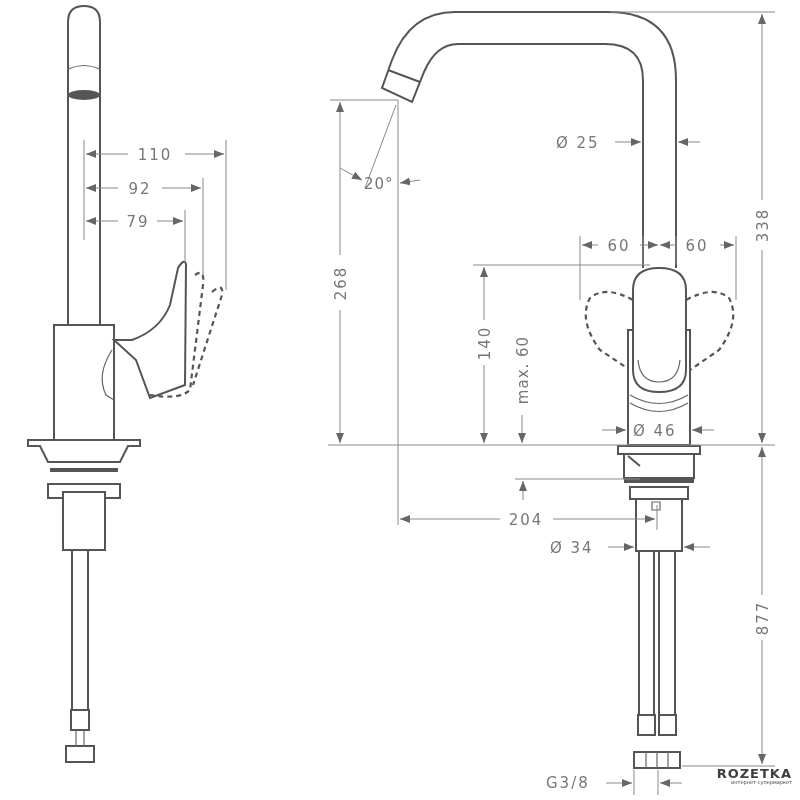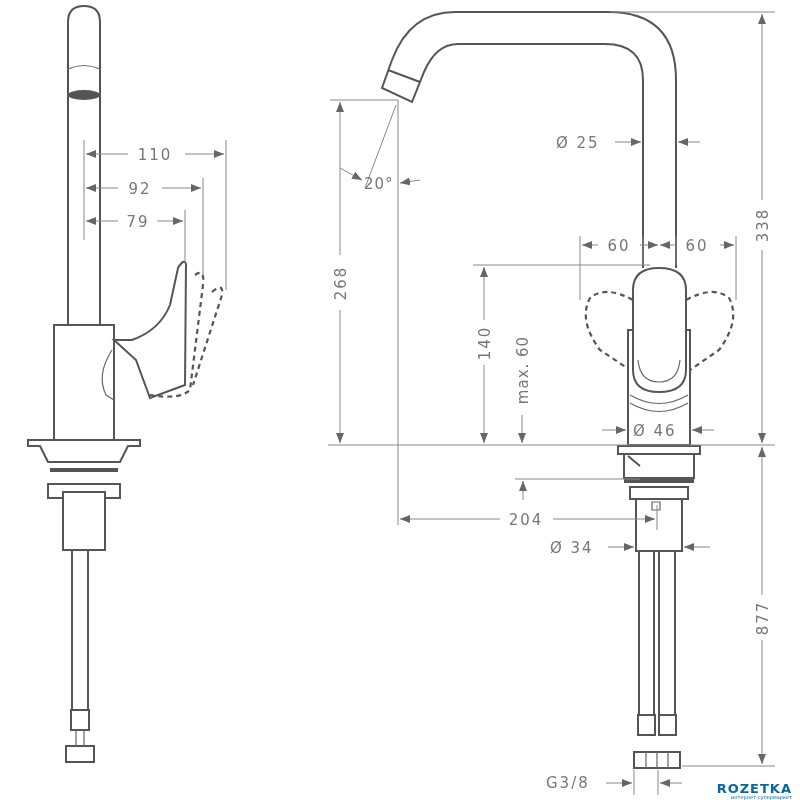--- a/index.html
+++ b/index.html
@@ -4,21 +4,21 @@
   <style>
     html, body { margin: 0; padding: 0; background: #ffffff; }
     body { width: 800px; height: 800px; position: relative; overflow: hidden; font-family: "DejaVu Sans", sans-serif; }
     svg { position: absolute; left: 0; top: 0; }
     .part { fill: #ffffff; stroke: #555555; stroke-width: 2; }
     .part-thin { fill: none; stroke: #666666; stroke-width: 1.2; }
     .dash { fill: none; stroke: #555555; stroke-width: 2.2; stroke-dasharray: 5 4; }
     .dim { stroke: #888888; stroke-width: 1; fill: none; }
     .arrow { fill: #666666; stroke: none; }
     .label { fill: #777777; font-size: 15px; letter-spacing: 2px; font-family: "DejaVu Sans", sans-serif; }
-    .watermark { position: absolute; right: 8px; bottom: 0; color: #0369a1; font-size: 13px; font-weight: bold; letter-spacing: 1px; font-family: "DejaVu Sans", sans-serif; text-align: right; line-height: 1; }
+    .watermark { position: absolute; right: 8px; bottom: 15px; color: #404040; font-size: 13px; font-weight: bold; letter-spacing: 1px; font-family: "DejaVu Sans", sans-serif; text-align: right; line-height: 1; }
     .watermark small { display: block; font-size: 5px; font-weight: normal; letter-spacing: 0; }
   </style>
 </head>
 <body>
 
 <svg width="800" height="800" viewBox="0 0 800 800">
   <defs>
     <marker id="ar" viewBox="0 0 10 10" refX="10" refY="5" markerWidth="10" markerHeight="10" orient="auto-start-reverse" markerUnits="userSpaceOnUse">
       <path d="M0,1 L10,5 L0,9 Z" class="arrow"></path>
     </marker>

